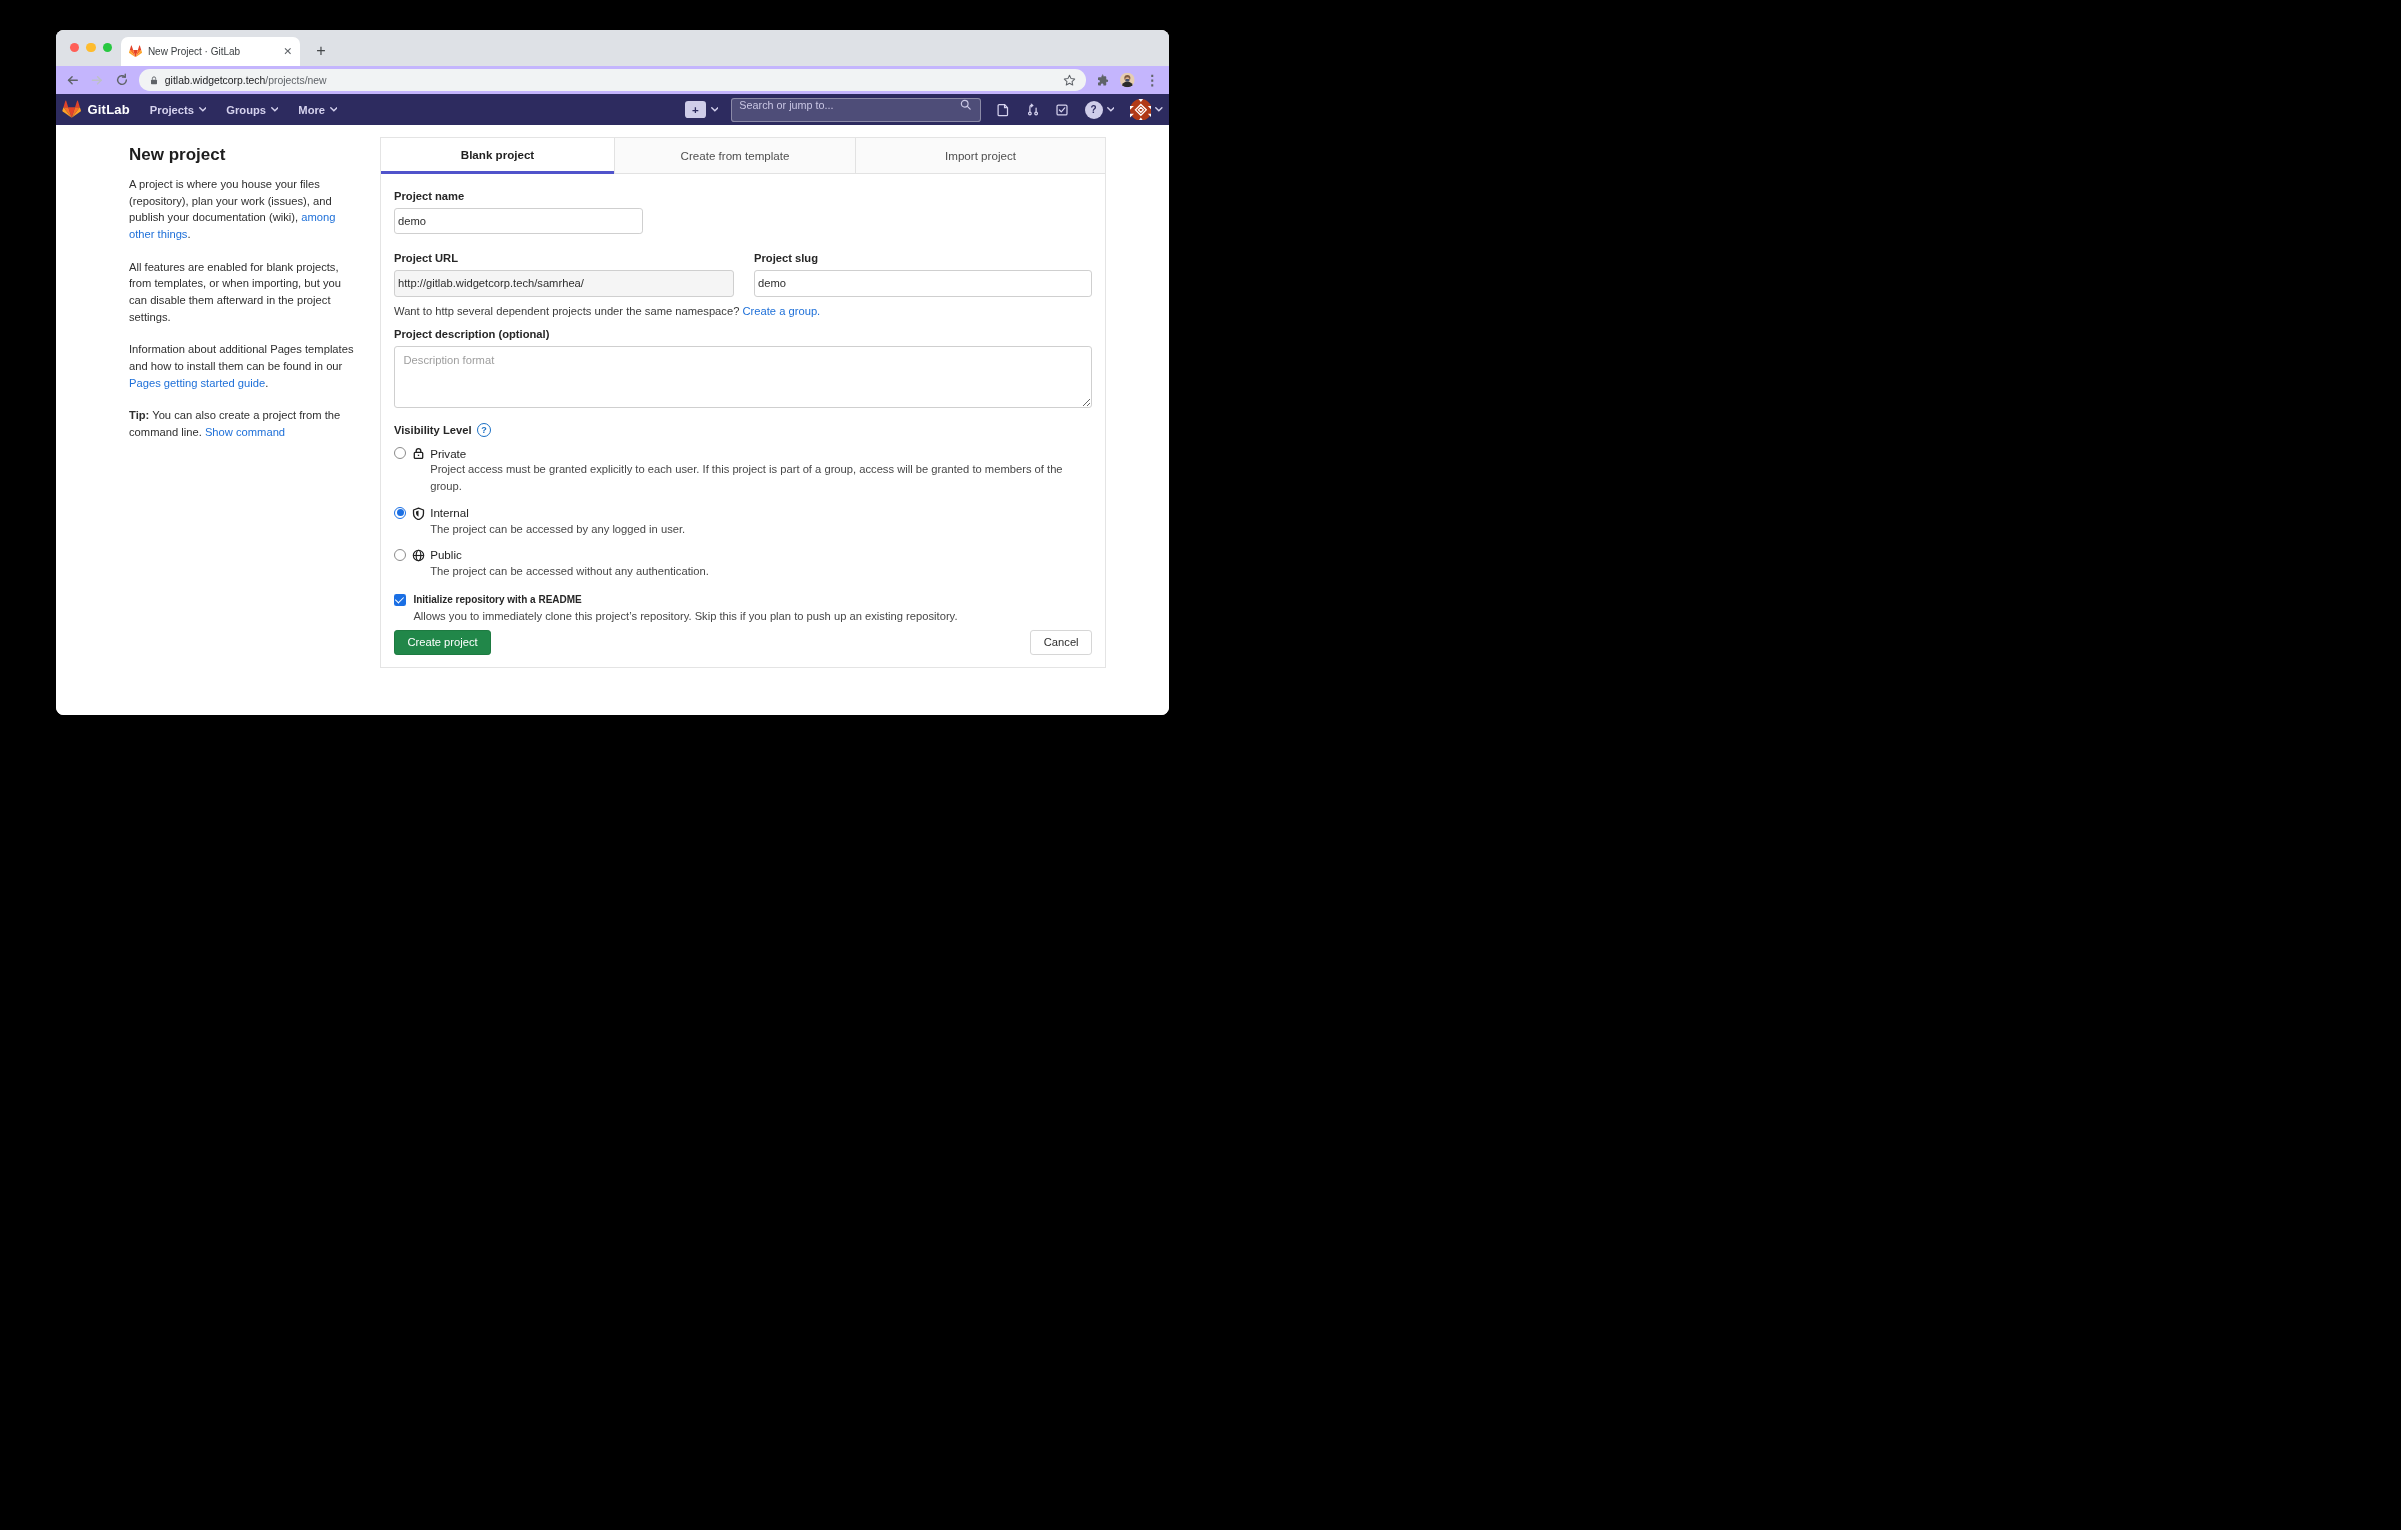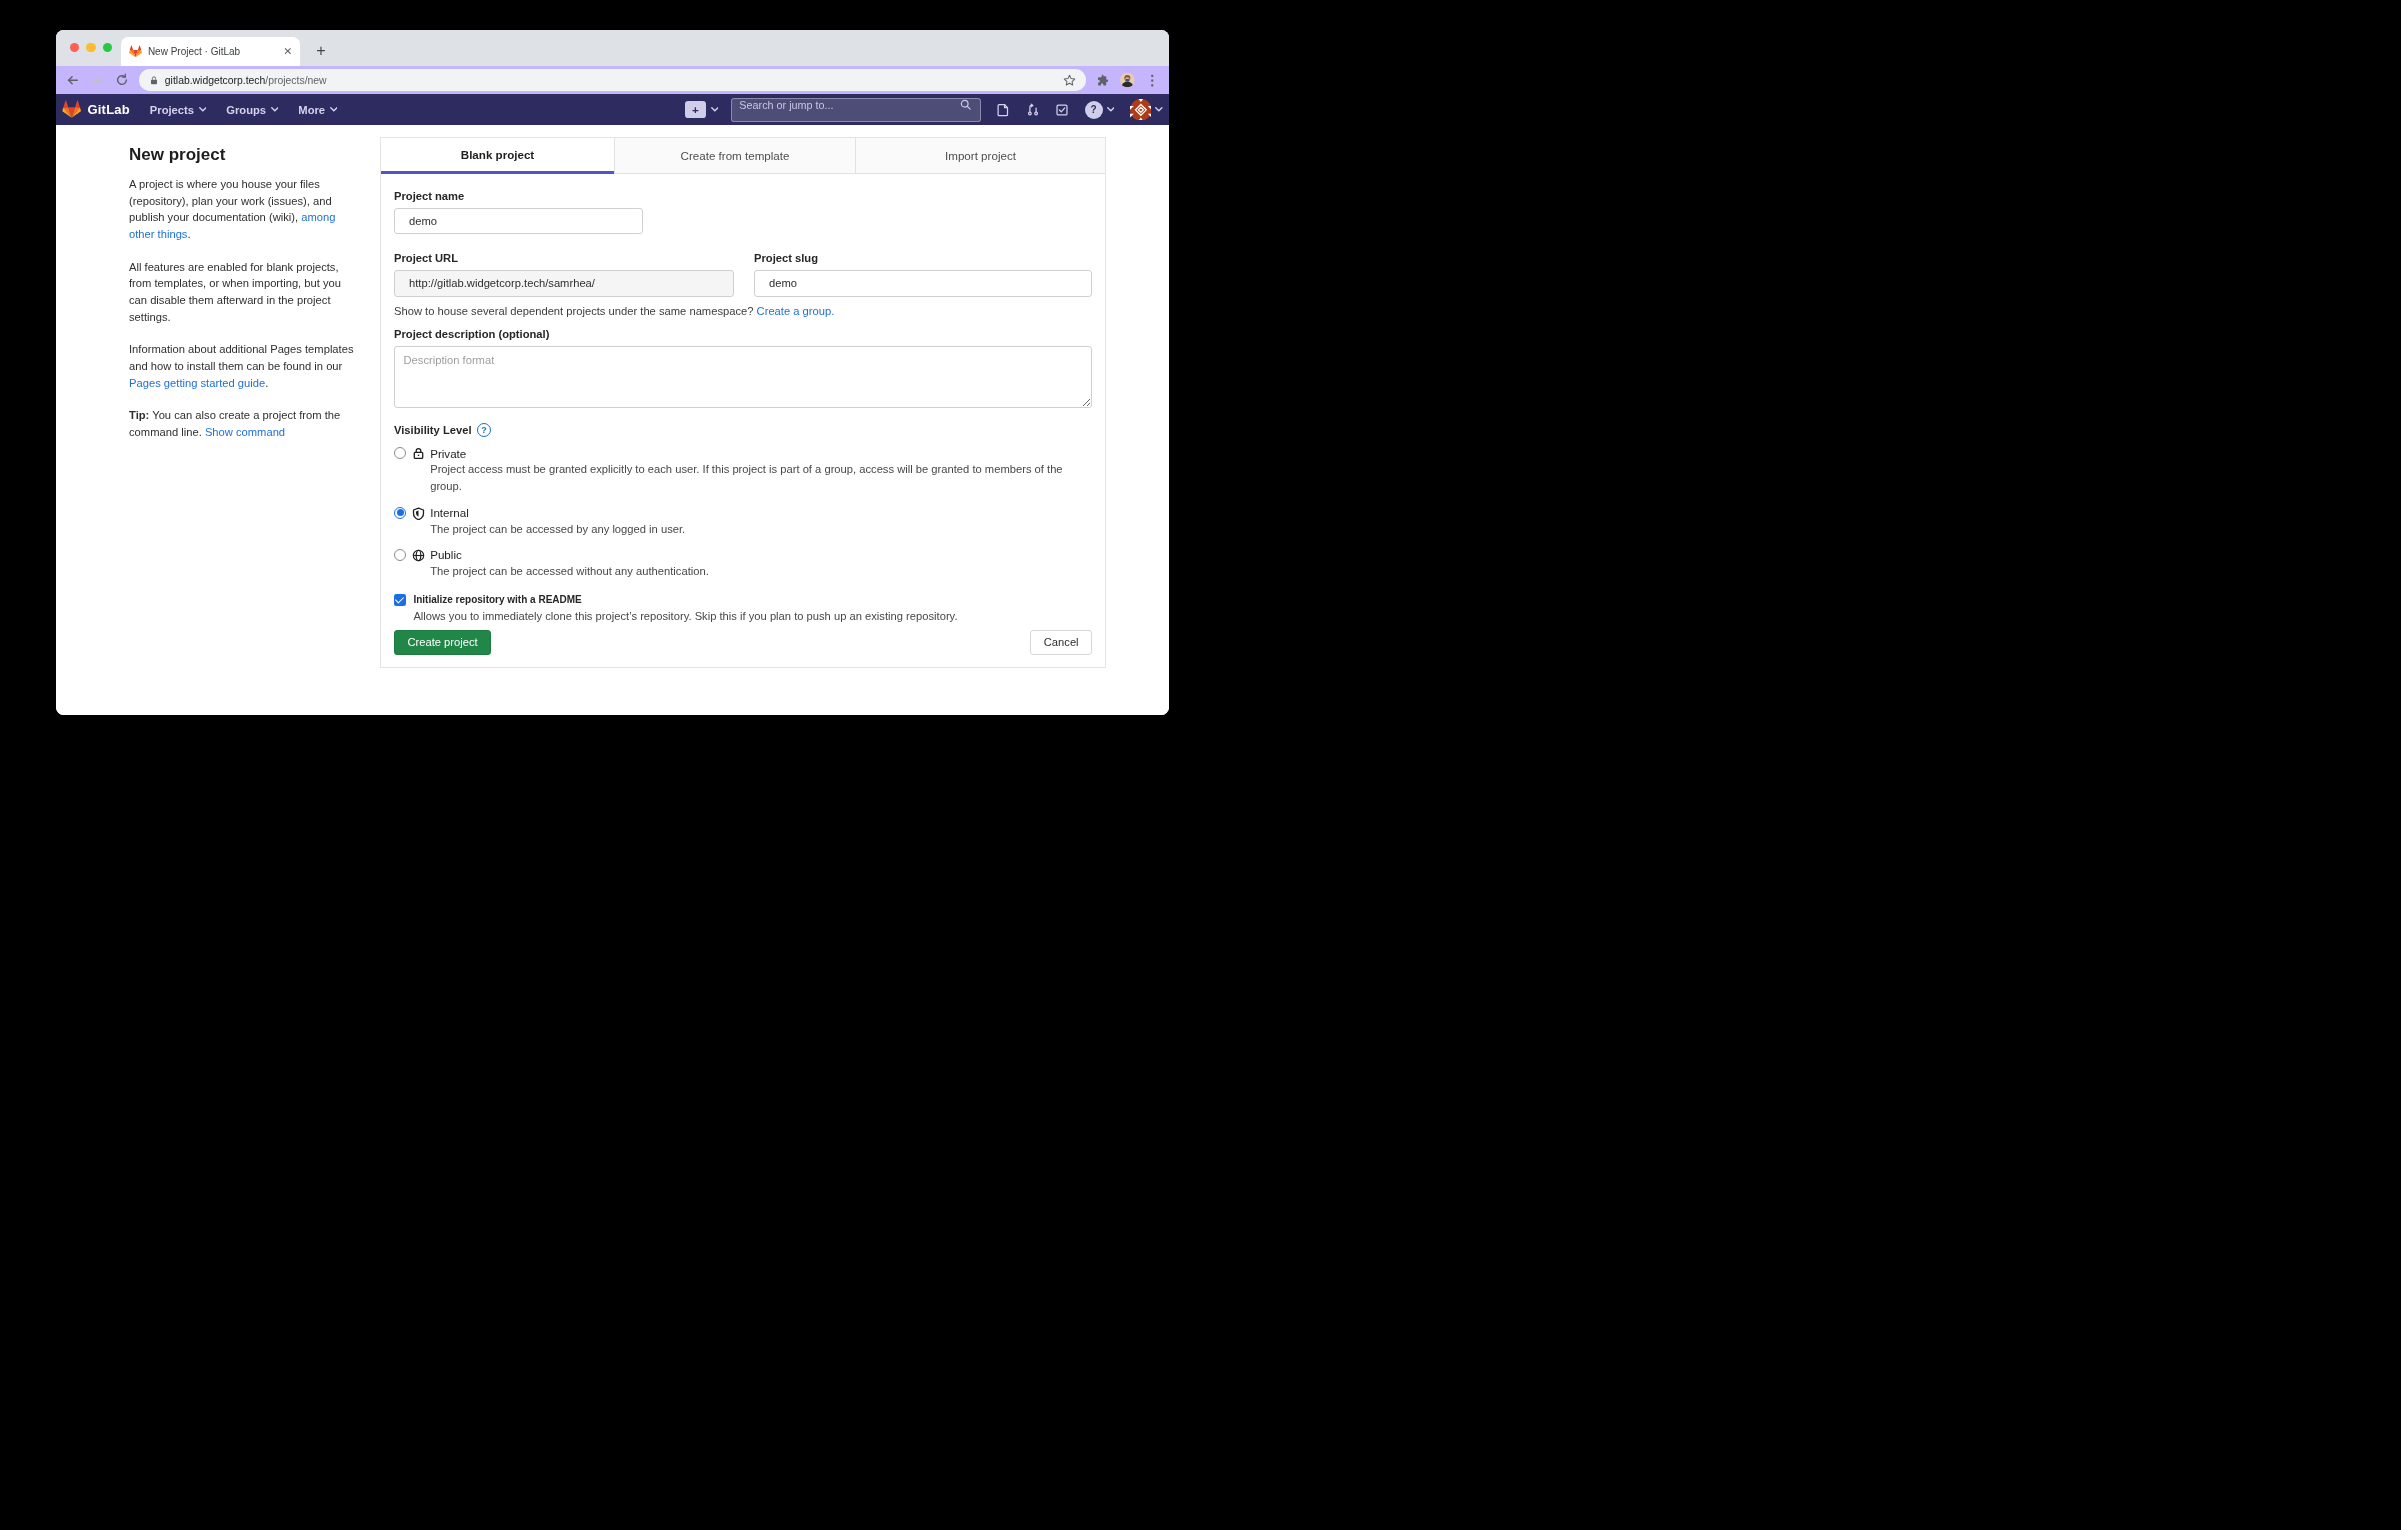--- a/index.html
+++ b/index.html
@@ -49,21 +49,21 @@
   .card { position:absolute; left:324px; top:0; width:726px; height:531px; border:0.8px solid #e4e4e4; background:#fff; }
   .tabs { display:flex; height:36px; }
   .tab { display:flex; align-items:center; justify-content:center; font-size:11.6px; cursor:default; }
   .tab.inactive { background:#fafafa; color:#4f4f4f; border-bottom:0.8px solid #e2e2e2; }
   .tab.active { background:#fff; color:#1f1f1f; font-weight:700; border-bottom:3.1px solid #5053cb; }
   .tab + .tab { border-left:0.8px solid #e2e2e2; }
   .t1 { width:233px; } .t2 { width:241px; } .t3 { flex:1; }
 
   .card-body { padding:15.5px 13px 14px; height:495px; display:flex; flex-direction:column; }
   .lbl { font-size:11.2px; font-weight:700; color:#262626; margin-bottom:6.2px; }
-  .ti { height:26px; border:0.8px solid #cfcfcf; border-radius:3.1px; padding:0 14px; font-size:11.2px; color:#2e2e2e; font-family:inherit; outline:none; background:#fff; }
+  .ti { height:26px; border:0.8px solid #cfcfcf; border-radius:3.1px; padding:0 3px; font-size:11.2px; color:#2e2e2e; font-family:inherit; outline:none; background:#fff; }
   .name-input { width:249px; margin-bottom:18px; }
   .url-row { display:flex; gap:20px; margin-bottom:0; }
   .url-col { width:340px; } .slug-col { flex:1; }
   .url-input { width:100%; height:27px; background:#f5f5f5; }
   .slug-input { width:100%; height:27px; }
   .hint { font-size:11.2px; color:#3c3c3c; margin:7.7px 0 11.6px; }
   textarea.desc { width:100%; height:62px; border:0.8px solid #cfcfcf; border-radius:3.1px; padding:7px 8.5px; font-size:11.2px; color:#2e2e2e; font-family:inherit; resize:both; outline:none; margin-bottom:14.7px; }
   textarea.desc::placeholder { color:#9e9e9e; }
 
   .vis-label { display:flex; align-items:center; gap:5.4px; margin-bottom:8.5px; }
@@ -297,21 +297,21 @@
         <div class="url-row">
           <div class="url-col">
             <div class="lbl">Project URL</div>
             <input class="ti url-input" type="text" value="http://gitlab.widgetcorp.tech/samrhea/" style="">
           </div>
           <div class="slug-col">
             <div class="lbl">Project slug</div>
             <input class="ti slug-input" type="text" value="demo" style="">
           </div>
         </div>
-        <div class="hint"><span>Show to house several dependent projects under the same namespace? </span><a class="lnk">Create a group.</a></div>
+        <div class="hint"><span>Want to http several dependent projects under the same namespace? </span><a class="lnk">Create a group.</a></div>
 
         <div class="lbl">Project description (optional)</div>
         <textarea class="desc" placeholder="Description format" style=""></textarea>
 
         <div class="vis-label">
           <span class="lbl">Visibility Level</span>
           <span class="qmark">?</span>
         </div>
 
         <div class="opt mb16">

